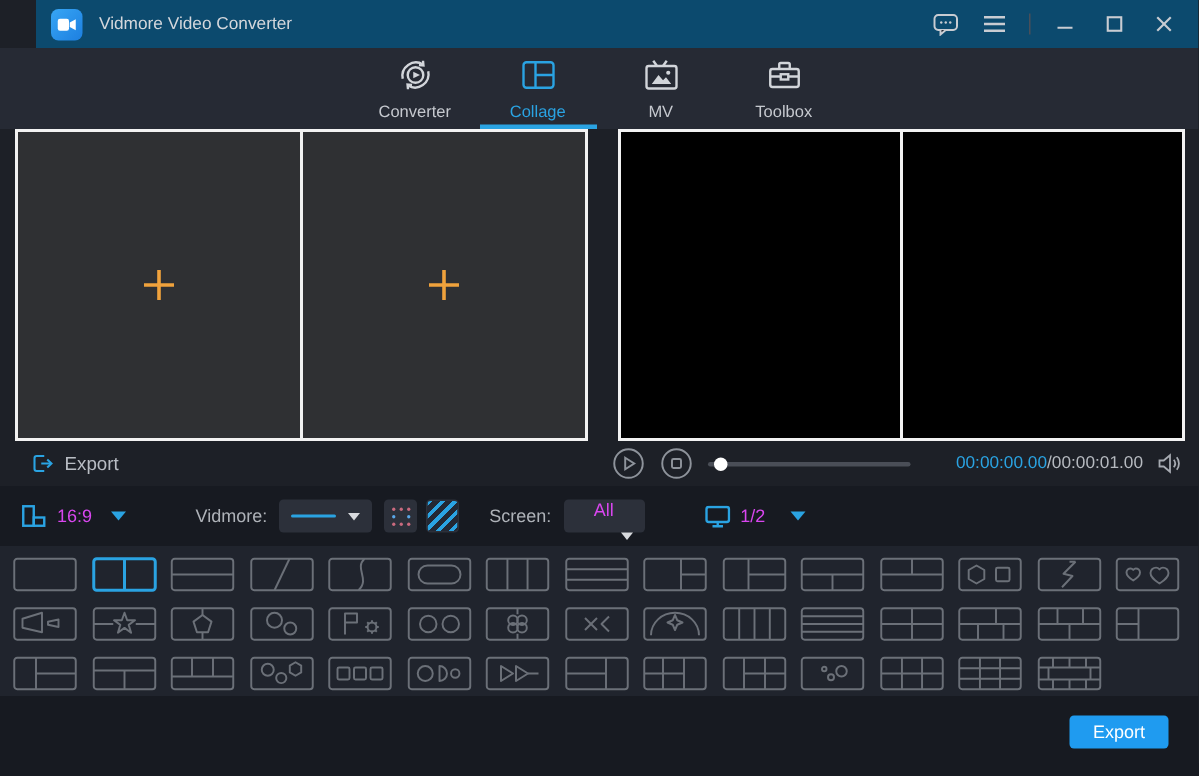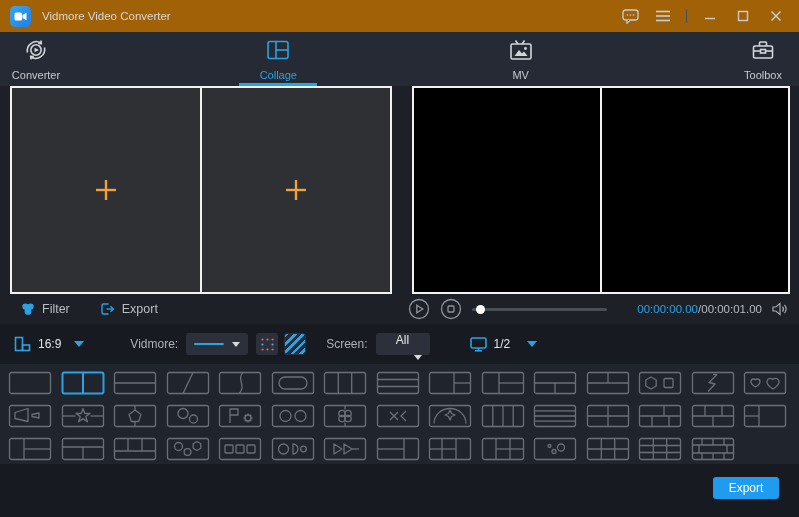--- a/index.html
+++ b/index.html
@@ -1,28 +1,28 @@
 <!DOCTYPE html>
 <html><head>
 <meta charset="utf-8">
 <style>
   * { margin:0; padding:0; box-sizing:border-box; }
   html,body { width:799px; height:517px; overflow:hidden; }
   body { font-family:"Liberation Sans", sans-serif; background:#1d2027; color:#c9ccd2; font-size:12px; }
 
   
-  .titlebar { height:30px; background:#a16207; display:flex; align-items:center; padding:16px 10px; }
+  .titlebar { height:30px; background:#0c4a6e; display:flex; align-items:center; padding:16px 10px;margin-left:24px; }
   .app-icon { width:21px; height:21px; border-radius:5px; background:linear-gradient(135deg,#37a6f5,#1d7fe0); display:flex; align-items:center; justify-content:center; margin-right:11px; }
   .app-title { font-size:11.5px; color:#d4d7dc; }
   .tb-right { margin-left:auto; display:flex; align-items:center; gap:7px; }
   .tb-btn { width:26px; height:24px; display:flex; align-items:center; justify-content:center; color:#c9ccd2; }
   .tb-sep { width:1px; height:14px; background:#4a4f59; margin:0 3px; }
 
   
-  .navbar { height:54px; background:#262a34; display:flex; justify-content:space-between; gap:10px; }
+  .navbar { height:54px; background:#262a34; display:flex; justify-content:center; gap:10px; }
   .nav-tab { width:72px; height:100%; display:flex; flex-direction:column; align-items:center; justify-content:center; gap:3px; position:relative; color:#c6c9cf; }
   .nav-tab .nt-label { font-size:11px; }
   .nav-tab.active { color:#2aa3e2; }
   .nav-tab.active::after { content:""; position:absolute; left:-3px; right:-3px; bottom:0; height:3px; background:#2aa3e2; }
   .nav-tab svg { stroke:#d2d5da; fill:none; stroke-width:1.6; }
   .nav-tab.active svg { stroke:#2aa3e2; }
 
   
   .workspace { height:208px; background:#1d2027; display:flex; padding:0 9px 0 10px; gap:20px; }
   .collage-panel { flex:0 0 382px; border:2px solid #f2f2f2; background:#f2f2f2; display:flex; gap:2px; }
@@ -41,21 +41,21 @@
   .pb-track { position:absolute; left:0; right:0; top:6px; height:3px; border-radius:2px; background:#4a4e57; }
   .pb-knob { position:absolute; left:4px; top:3px; width:9px; height:9px; border-radius:50%; background:#fff; }
   .pb-time { font-size:11.5px; color:#b6bac0; white-space:nowrap; }
   .pb-time .cur { color:#2aa3e2;margin-left:20px; }
 
   
   .toolbar { height:40px; background:#171a21; display:flex; align-items:center; padding:0 14px; color:#aeb2b8; }
   .tool-group { display:flex; align-items:center; gap:7px; }
   .arrow-down { width:0; height:0; border-left:5px solid transparent; border-right:5px solid transparent; border-top:6px solid #2aa3e2; }
   .arrow-down.white { border-top-color:#d8dade; border-left-width:4px; border-right-width:4px; border-top-width:5px; }
-  .val-text { color:#e5e5e5; }
+  .val-text { color:#d946ef; }
   .select-box { height:22px; background:#2c303a; border-radius:3px; display:flex; align-items:center; gap:8px; padding:0 8px; cursor:pointer; }
   .border-line { width:36px; height:2px; background:#2aa3e2; border-radius:1px; }
   .sq-btn { width:22px; height:22px; border-radius:3px; background:#2c303a; display:flex; align-items:center; justify-content:center; cursor:pointer; }
   .sq-btn.stripes { background:repeating-linear-gradient(135deg,#2aa3e2 0 2.5px,#232834 2.5px 6px); border:1px solid #2c303a; }
 
   
   .template-grid { height:100px; background:#20242d; padding:7px 0 0 8px; }
   .tg-row { display:flex; gap:8.5px; margin-bottom:9px; }
   .tg-cell { width:44px; height:24px; cursor:pointer; }
   .tg-cell svg { width:44px; height:24px; stroke:#6b7078; fill:none; stroke-width:1.3; stroke-linejoin:round; }
@@ -183,30 +183,20 @@
     </div>
   </div>
   <div class="preview-panel">
     <div class="preview-cell"></div>
     <div class="preview-cell"></div>
   </div>
 </div>
 
 <div class="control-row">
   <div class="tabs-side">
-    <div class="panel-tab">
-      <svg width="14" height="14" viewBox="0 0 14 14">
-          <g fill="#2aa3e2">
-            <circle cx="4.4" cy="4.6" r="3.1"></circle>
-            <circle cx="9.6" cy="4.6" r="3.1"></circle>
-            <circle cx="7" cy="9.4" r="3.4"></circle>
-          </g>
-        </svg>
-      <span>Filter</span>
-    </div>
     <div class="panel-tab">
       <svg width="15" height="14" viewBox="0 0 15 14">
           <g stroke="#2aa3e2" stroke-width="1.4" fill="none">
             <path d="M8.5 2 H3.5 a1.5 1.5 0 0 0 -1.5 1.5 v7 a1.5 1.5 0 0 0 1.5 1.5 h5"></path>
             <line x1="6.5" y1="7" x2="13" y2="7"></line>
             <path d="M10.5 4.3 L13.3 7 L10.5 9.7" fill="none"></path>
           </g>
         </svg>
       <span>Export</span>
     </div>

